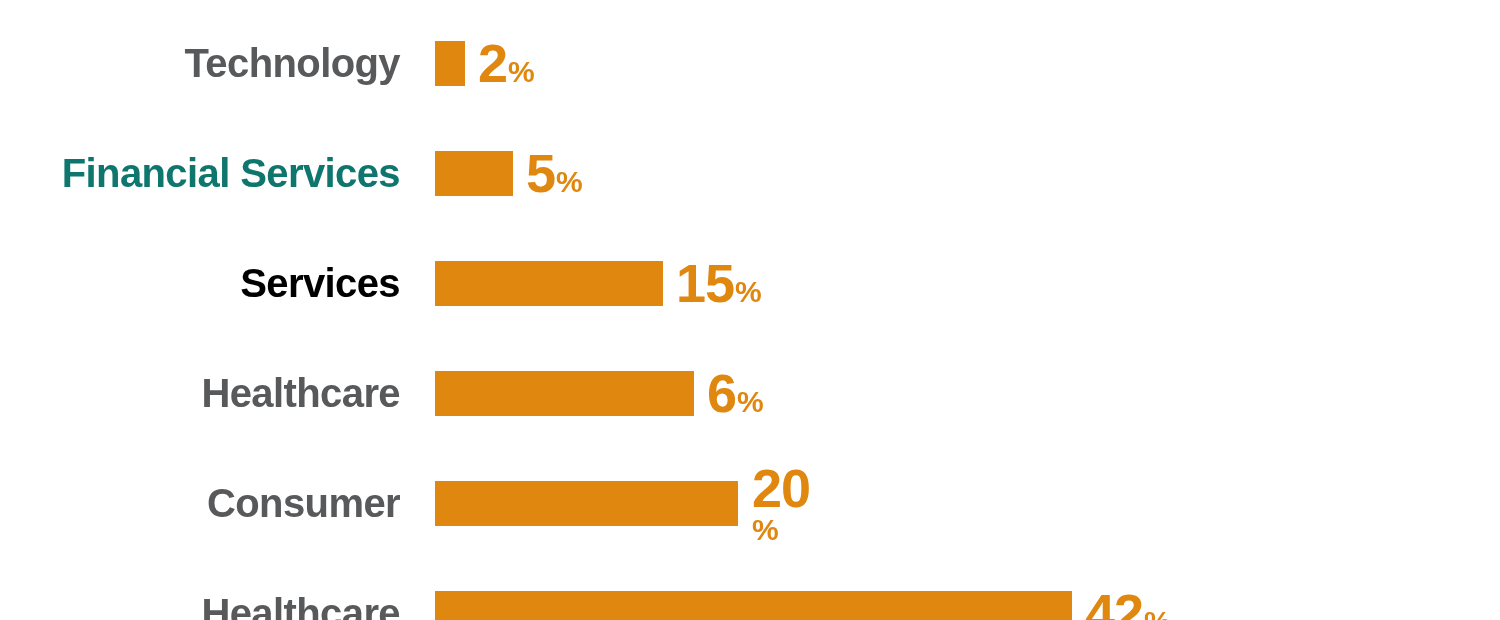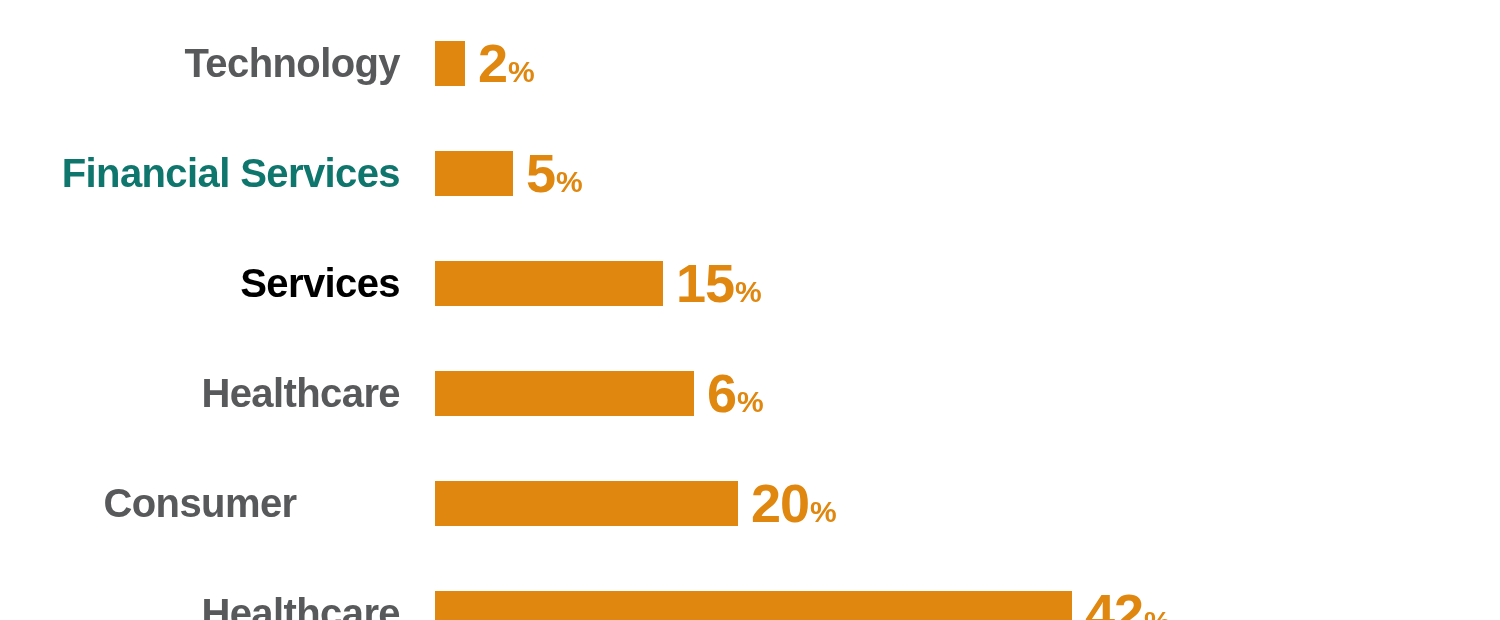--- a/index.html
+++ b/index.html
@@ -120,24 +120,24 @@
     <div class="bar-area">
       <div class="bar" style="width: 259px; background: rgb(224, 135, 15);"></div>
       <div class="value-wrap" style="color: rgb(224, 135, 15);">
         <span class="value-num">6</span>
         <span class="value-pct">%</span>
       </div>
     </div>
   </div>
 
   <div class="bar-row">
-    <div class="row-label" style="color: rgb(88, 89, 91); text-align: center;">Consumer</div>
+    <div class="row-label" style="color: rgb(88, 89, 91);">Consumer</div>
     <div class="bar-area">
       <div class="bar" style="width: 303px; background: rgb(224, 135, 15);"></div>
-      <div class="value-wrap" style="color: rgb(224, 135, 15);">
+      <div class="value-wrap" style="color: rgb(224, 135, 15); flex-direction: column;">
         <span class="value-num">20</span>
         <span class="value-pct">%</span>
       </div>
     </div>
   </div>
 
   <div class="bar-row">
     <div class="row-label" style="color: rgb(88, 89, 91);">Healthcare</div>
     <div class="bar-area">
       <div class="bar" style="width: 637px; background: rgb(224, 135, 15);"></div>

